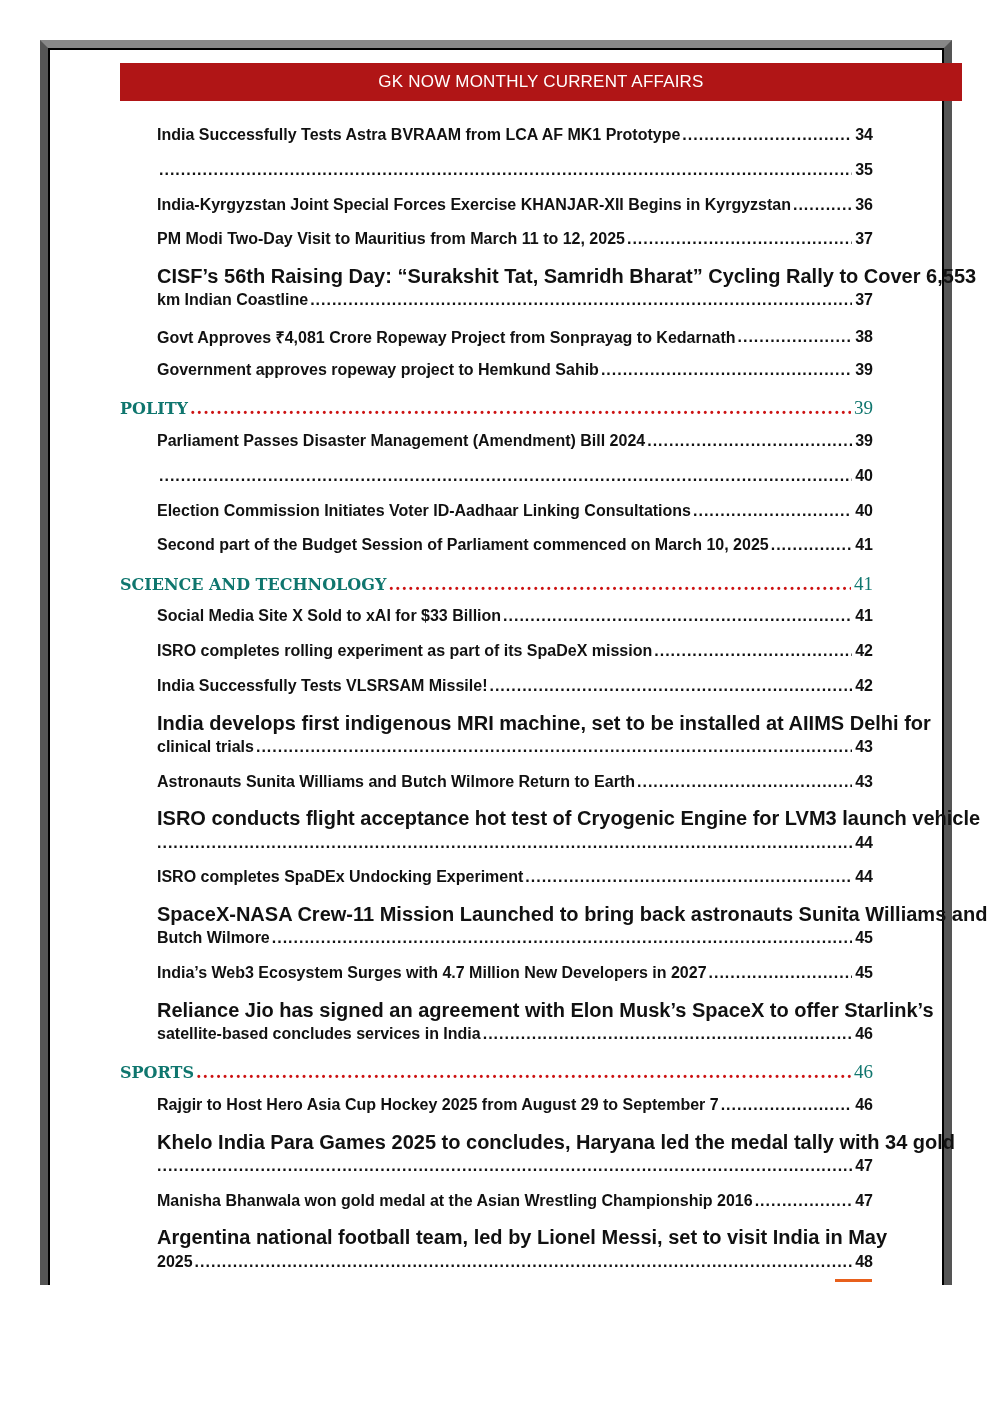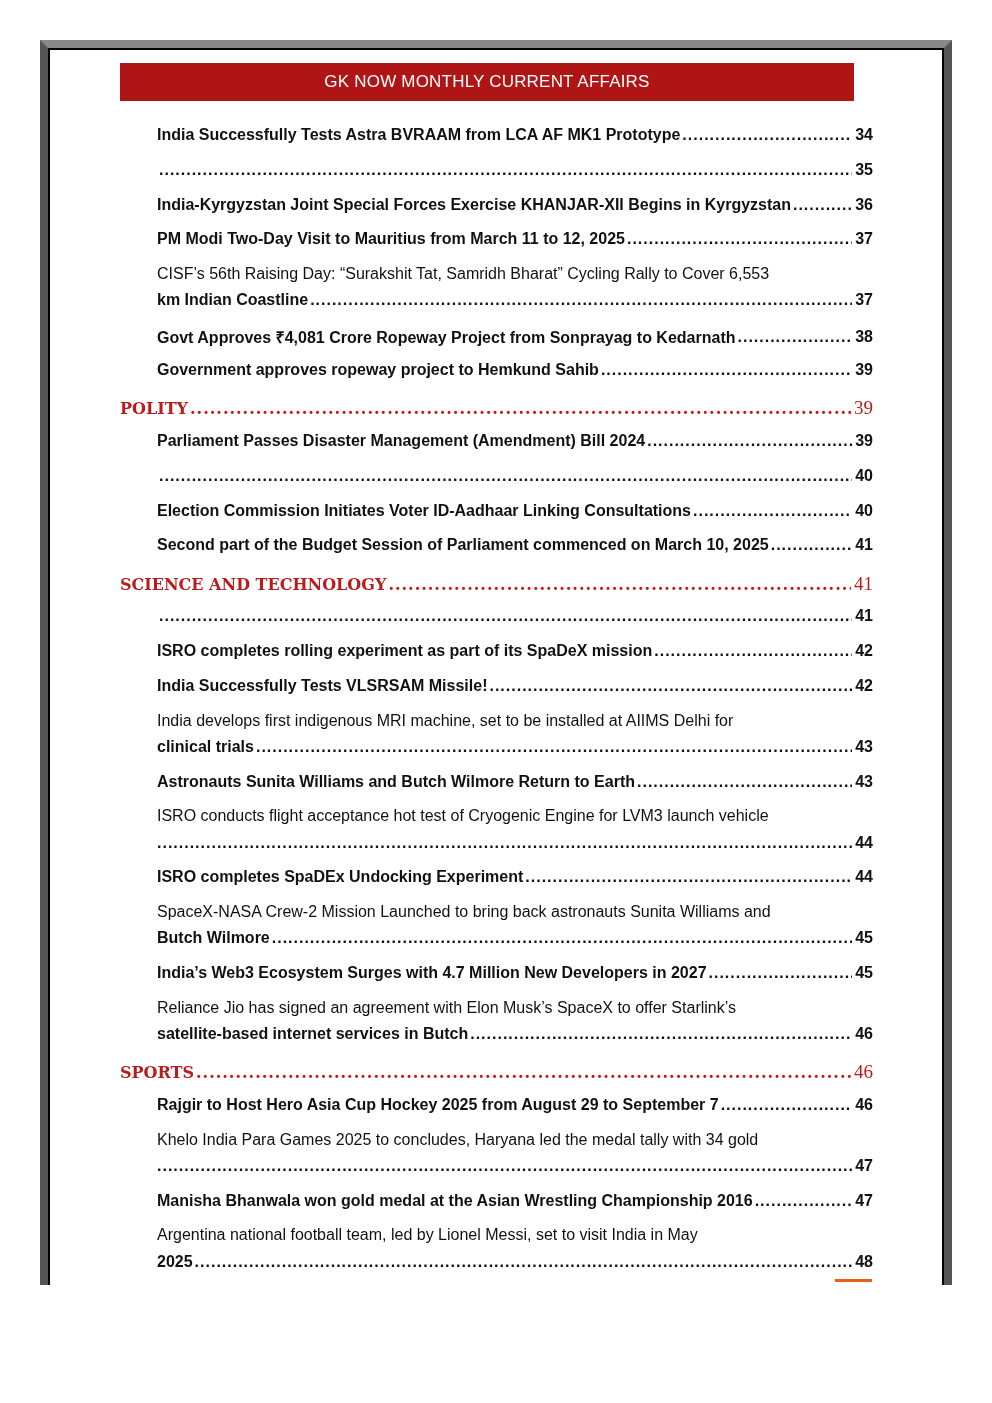--- a/index.html
+++ b/index.html
@@ -1,28 +1,28 @@
 <!DOCTYPE html>
 <html><head>
 <meta charset="utf-8">
 <style>
   html,body{margin:0;padding:0;background:#fff;}
   body{width:992px;height:1403px;position:relative;overflow:hidden;font-family:"Liberation Sans",sans-serif;}
   .page-frame{position:absolute;left:40px;top:40px;width:912px;height:1245px;border-left:8px solid #555;border-top:8px solid #888;border-right:8px solid #555;border-bottom:0;box-sizing:border-box;background:#fff;}
   .page-frame .inner{position:absolute;left:0;top:0;right:0;bottom:0;border-left:2px solid #000;border-top:2px solid #000;border-right:2px solid #000;}
-  .header-bar{position:absolute;left:120px;top:63px;width:734px;height:38px;background:#b01516;color:#fff;display:flex;align-items:center;justify-content:center;font-size:17px;letter-spacing:0.2px;}
+  .header-bar{position:absolute;left:120px;top:63px;width:842px;height:38px;background:#b01516;color:#fff;display:flex;align-items:center;justify-content:center;font-size:17px;letter-spacing:0.2px;}
   .toc{position:absolute;left:0;top:0;width:992px;}
   .row{position:absolute;display:flex;align-items:center;font-weight:bold;font-size:16px;color:#111;white-space:nowrap;}
   .row .t{flex:0 0 auto;}
   .row .d{flex:1 1 auto;overflow:hidden;margin:0 3px 0 2px;letter-spacing:1px;}
   .row .d::before{content:"................................................................................................................................................................................................................................................................";}
   .row .p{flex:0 0 auto;}
   .entry{left:157px;width:716px;}
-  .wrap{position:absolute;left:157px;width:716px;font-weight:normal;font-size:16px;color:#111;white-space:nowrap;}
-  .section{left:120px;width:753px;color:#b91c1c;font-family:"DejaVu Serif",serif;font-weight:bold;font-size:16px;text-transform:uppercase;}
+  .wrap{position:absolute;left:157px;width:716px;font-weight:bold;font-size:20px;color:#111;white-space:nowrap;}
+  .section{left:120px;width:753px;color:#0f766e;font-family:"DejaVu Serif",serif;font-weight:bold;font-size:16px;text-transform:uppercase;}
   .section .p{font-family:"Liberation Serif",serif;font-weight:normal;font-size:19px;}
   .section .d{color:#cc1111;}
   .bottom-mark{position:absolute;left:835px;top:1279px;width:37px;height:3px;background:#e8601c;}
 </style>
 </head>
 <body>
 
 <div class="page-frame">
     <div class="inner"></div>
   </div>
@@ -92,20 +92,21 @@
       <span class="d"></span>
       <span class="p">41</span>
     </div>
 
   <div class="row section" style="top:573px">
       <span class="t">Science and Technology</span>
       <span class="d"></span>
       <span class="p">41</span>
     </div>
   <div class="row entry" style="top:607px">
+      <span class="t">Social Media Site X Sold to xAI for $33 Billion</span>
       <span class="d"></span>
       <span class="p">41</span>
     </div>
   <div class="row entry" style="top:642px">
       <span class="t">ISRO completes rolling experiment as part of its SpaDeX mission</span>
       <span class="d"></span>
       <span class="p">42</span>
     </div>
   <div class="row entry" style="top:677px">
       <span class="t">India Successfully Tests VLSRSAM Missile!</span>
@@ -127,34 +128,34 @@
   <div class="row entry" style="top:834px">
       <span class="t"></span>
       <span class="d" style="margin-left:0"></span>
       <span class="p">44</span>
     </div>
   <div class="row entry" style="top:868px">
       <span class="t">ISRO completes SpaDEx Undocking Experiment</span>
       <span class="d"></span>
       <span class="p">44</span>
     </div>
-  <div class="wrap" style="top:903px">SpaceX-NASA Crew-2 Mission Launched to bring back astronauts Sunita Williams and</div>
+  <div class="wrap" style="top:903px">SpaceX-NASA Crew-11 Mission Launched to bring back astronauts Sunita Williams and</div>
   <div class="row entry" style="top:929px">
       <span class="t">Butch Wilmore</span>
       <span class="d"></span>
       <span class="p">45</span>
     </div>
   <div class="row entry" style="top:964px">
       <span class="t">India’s Web3 Ecosystem Surges with 4.7 Million New Developers in 2027</span>
       <span class="d"></span>
       <span class="p">45</span>
     </div>
   <div class="wrap" style="top:999px">Reliance Jio has signed an agreement with Elon Musk’s SpaceX to offer Starlink’s</div>
   <div class="row entry" style="top:1025px">
-      <span class="t">satellite-based internet services in Butch</span>
+      <span class="t">satellite-based concludes services in India</span>
       <span class="d"></span>
       <span class="p">46</span>
     </div>
 
   <div class="row section" style="top:1061px">
       <span class="t">Sports</span>
       <span class="d"></span>
       <span class="p">46</span>
     </div>
   <div class="row entry" style="top:1096px">

